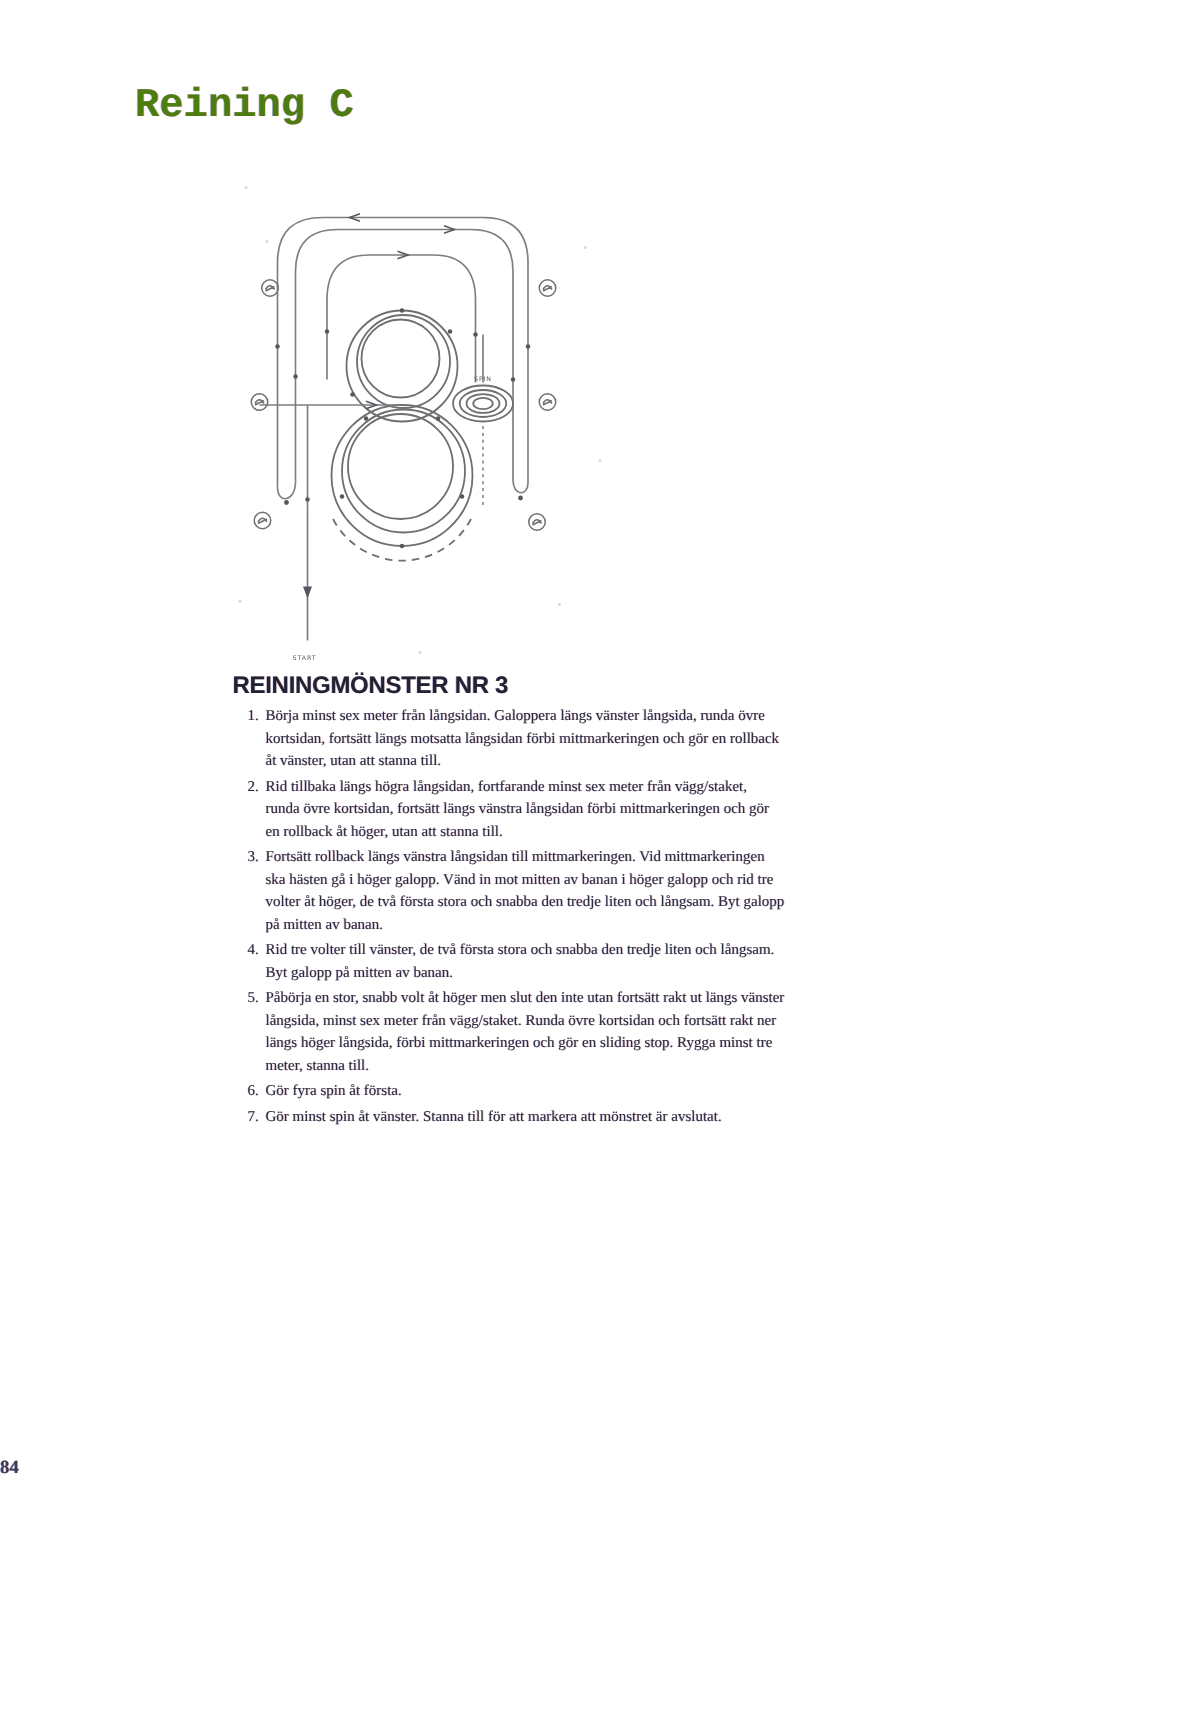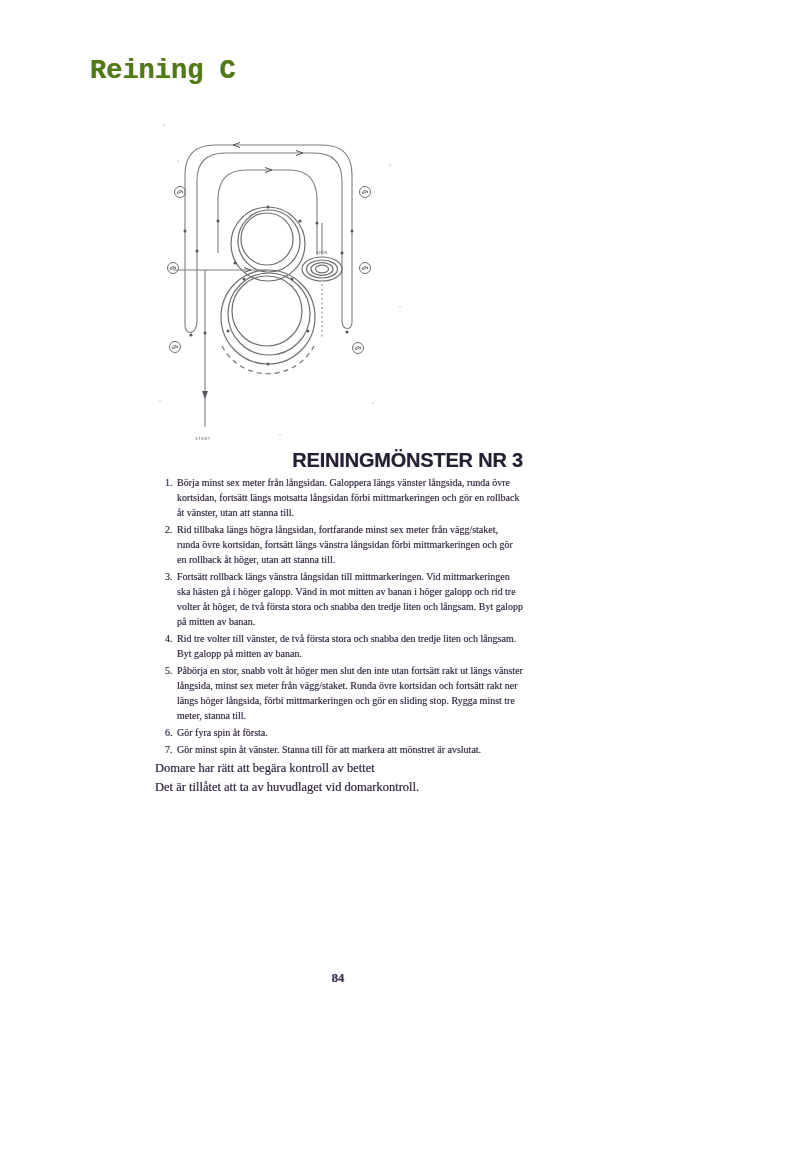--- a/index.html
+++ b/index.html
@@ -14,29 +14,28 @@
   .doc-title{
     position:absolute;left:90px;top:38px;
     font-family:Liberation Mono, monospace;font-weight:bold;
     font-size:27px;color:#4d7c0f;
     text-shadow:0.5px 0 rgba(160,60,40,.35), -0.5px 0 rgba(40,50,160,.35);
   }
   .diagram-wrap{position:absolute;left:148px;top:103px;width:268px;height:348px;}
   .content{position:absolute;left:155px;top:449px;width:368px;}
   .pattern-heading{
     font-family:"Liberation Sans",sans-serif;font-weight:bold;
-    font-size:20px;letter-spacing:-0.2px;color:#232134;margin:0 0 3px 0;
+    font-size:16px;letter-spacing:-0.2px;color:#232134;margin:0 0 3px 0;
     text-shadow:0.4px 0 rgba(160,60,40,.32), -0.4px 0 rgba(40,50,160,.32);
-    text-align:right;
   }
   ol.steps{margin:0;padding:0 0 0 20px;font-size:10px;line-height:15px;}
   ol.steps li{margin:0 0 2px 0;padding-left:2px;}
   .notes p{margin:4px 0 0 0;font-size:12.5px;line-height:15px;}
   .page-number{
-    position:absolute;left:0;top:971px;width:676px;text-align:center;
+    position:absolute;left:0;top:971px;width:676px;
     font-size:12.5px;font-weight:bold;color:#3d3a58;
     text-shadow:0.4px 0 rgba(160,60,40,.4), -0.4px 0 rgba(40,50,160,.4);
   }
   svg .p{fill:none;stroke:#7e7e7e;stroke-width:1.1;}
   svg .p2{fill:none;stroke:#6f6f6f;stroke-width:1.2;}
   svg .dash{fill:none;stroke:#7e7e7e;stroke-width:1;stroke-dasharray:2,2.6;}
   svg .dot{fill:#565660;stroke:none;}
   svg .chev{fill:none;stroke:#565660;stroke-width:1;}
   svg .marker-c{fill:none;stroke:#6f6f6f;stroke-width:1;}
   svg .tinytext{font-family:"DejaVu Sans",sans-serif;font-size:4.2px;fill:#5a5a64;letter-spacing:.6px;}
@@ -157,19 +156,15 @@
   <h2 class="pattern-heading">REININGMÖNSTER NR 3</h2>
   <ol class="steps">
     <li>Börja minst sex meter från långsidan. Galoppera längs vänster långsida, runda övre kortsidan, fortsätt längs motsatta långsidan förbi mittmarkeringen och gör en rollback åt vänster, utan att stanna till.</li>
     <li>Rid tillbaka längs högra långsidan, fortfarande minst sex meter från vägg/staket, runda övre kortsidan, fortsätt längs vänstra långsidan förbi mittmarkeringen och gör en rollback åt höger, utan att stanna till.</li>
     <li>Fortsätt rollback längs vänstra långsidan till mittmarkeringen. Vid mittmarkeringen ska hästen gå i höger galopp. Vänd in mot mitten av banan i höger galopp och rid tre volter åt höger, de två första stora och snabba den tredje liten och långsam. Byt galopp på mitten av banan.</li>
     <li>Rid tre volter till vänster, de två första stora och snabba den tredje liten och långsam. Byt galopp på mitten av banan.</li>
     <li>Påbörja en stor, snabb volt åt höger men slut den inte utan fortsätt rakt ut längs vänster långsida, minst sex meter från vägg/staket. Runda övre kortsidan och fortsätt rakt ner längs höger långsida, förbi mittmarkeringen och gör en sliding stop. Rygga minst tre meter, stanna till.</li>
     <li>Gör fyra spin åt första.</li>
     <li>Gör minst spin åt vänster. Stanna till för att markera att mönstret är avslutat.</li>
   </ol>
-  <div class="notes">
-    <p>Domare har rätt att begära kontroll av bettet</p>
-    <p>Det är tillåtet att ta av huvudlaget vid domarkontroll.</p>
-  </div>
 </div>
 
 <div class="page-number scan">84</div>
 
 </body></html>

